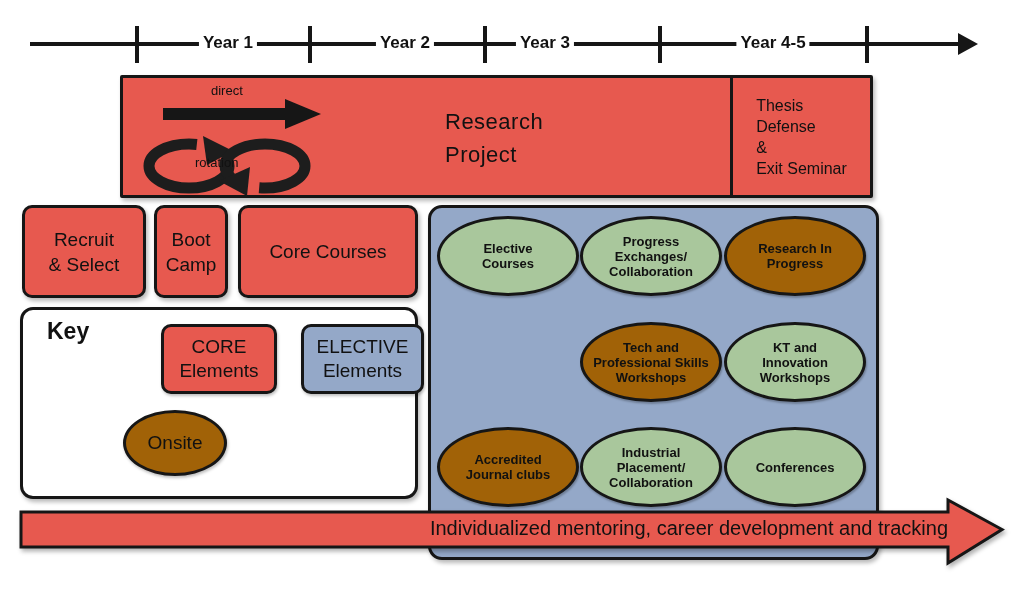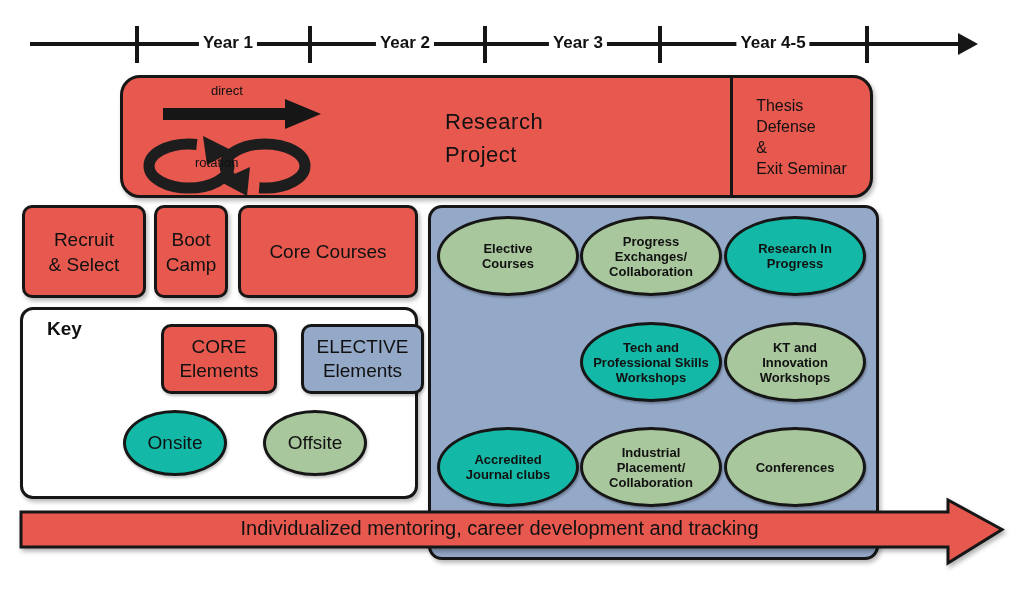--- a/index.html
+++ b/index.html
@@ -31,21 +31,21 @@
 
   .shadow { box-shadow: 2px 3px 4px rgba(0,0,0,.28); }
 
   
   .research-box {
     position: absolute;
     left: 120px; top: 75px;
     width: 753px; height: 123px;
     background: #E7594F;
     border: 3px solid #161616;
-    border-radius: 20px;
+    border-radius: 2px;
   }
   .direct-label { position: absolute; left: 88px; top: 5px; font-size: 13px; }
   .direct-arrow { position: absolute; left: 40px; top: 21px; }
   .rotation-svg { position: absolute; left: 14px; top: 56px; }
   .rotation-label { position: absolute; left: 72px; top: 77px; font-size: 13px; }
   .research-title {
     position: absolute; left: 322px; top: 27px;
     font-size: 22px; line-height: 33px; letter-spacing: .5px;
     text-align: left;
   }
@@ -70,40 +70,40 @@
 
   
   .key-panel {
     position: absolute;
     left: 20px; top: 307px;
     width: 398px; height: 192px;
     background: #ffffff;
     border: 3px solid #161616;
     border-radius: 13px;
   }
-  .key-title { position: absolute; left: 24px; top: 8px; font-size: 19px; font-weight: bold; }
+  .key-title { position: absolute; left: 24px; top: 8px; font-size: 23px; font-weight: bold; }
   .key-box {
     position: absolute;
     border: 3px solid #161616; border-radius: 10px;
     display: flex; align-items: center; justify-content: center;
     text-align: center; font-size: 19px; line-height: 24px;
     box-shadow: 1px 2px 3px rgba(0,0,0,.25);
     margin-left: 42px;
   }
   .key-ell {
     position: absolute;
     width: 104px; height: 66px;
     border: 3px solid #161616; border-radius: 50%;
     display: flex; align-items: center; justify-content: center;
     font-size: 19px;
     box-shadow: 1px 2px 3px rgba(0,0,0,.25);
   }
   .red    { background: #E7594F; }
   .blue   { background: #94A8C8; }
-  .yellow { background: #14b8a6; }
+  .yellow { background: #a16207; }
   .green  { background: #A9C79C; }
 
   
   .elective-panel {
     position: absolute;
     left: 428px; top: 205px;
     width: 451px; height: 355px;
     background: #94A8C8;
     border: 3px solid #161616;
     border-radius: 14px;
@@ -120,40 +120,40 @@
     box-shadow: 1px 2px 2px rgba(0,0,0,.25);
   }
 
   
   .banner-svg {
     position: absolute; left: 16px; top: 494px; z-index: 2;
     filter: drop-shadow(2px 3px 2px rgba(0,0,0,.3));
   }
   .banner-text {
     position: absolute; left: 21px; top: 517px; width: 927px;
-    text-align: center; font-size: 20px; z-index: 3; margin-left: 15px;
+    text-align: right; font-size: 20px; z-index: 3;
   }
 </style>
 </head>
 <body>
 
 <div class="canvas">
 
   <svg class="timeline-svg" width="1012" height="70">
     <line x1="30" y1="44" x2="962" y2="44" stroke="#161616" stroke-width="4"></line>
     <line x1="137" y1="26" x2="137" y2="63" stroke="#161616" stroke-width="4"></line>
     <line x1="310" y1="26" x2="310" y2="63" stroke="#161616" stroke-width="4"></line>
     <line x1="485" y1="26" x2="485" y2="63" stroke="#161616" stroke-width="4"></line>
     <line x1="660" y1="26" x2="660" y2="63" stroke="#161616" stroke-width="4"></line>
     <line x1="867" y1="26" x2="867" y2="63" stroke="#161616" stroke-width="4"></line>
     <polygon points="958,33 978,44 958,55" fill="#161616"></polygon>
   </svg>
   <span class="year-label" style="left:228px">Year 1</span>
   <span class="year-label" style="left:405px">Year 2</span>
-  <span class="year-label" style="left:578px">Year 3</span>
+  <span class="year-label" style="left:545px">Year 3</span>
   <span class="year-label" style="left:773px">Year 4-5</span>
 
   <div class="research-box shadow">
     <span class="direct-label">direct</span>
     <svg class="direct-arrow" width="158" height="30">
       <rect x="0" y="9" width="122" height="12" fill="#161616"></rect>
       <polygon points="122,0 158,15 122,30" fill="#161616"></polygon>
     </svg>
     <svg class="rotation-svg" width="182" height="64">
       <ellipse cx="52" cy="32" rx="40" ry="22" fill="none" stroke="#1d1d1d" stroke-width="11" pathLength="100" stroke-dasharray="85 15" stroke-dashoffset="-94"></ellipse>
@@ -176,21 +176,20 @@
 Camp</div>
   <div class="stage shadow ml" style="left:238px;top:205px;width:180px;height:93px">Core Courses</div>
 
   <div class="key-panel shadow">
     <span class="key-title">Key</span>
     <div class="key-box red ml" style="left:96px;top:14px;width:116px;height:70px">CORE
 Elements</div>
     <div class="key-box blue ml" style="left:236px;top:14px;width:123px;height:70px">ELECTIVE
 Elements</div>
     <div class="key-ell yellow" style="left:100px;top:100px">Onsite</div>
-    <div class="key-ell green" style="left:240px;top:100px">Offsite</div>
   </div>
 
   <div class="elective-panel shadow">
     <div class="ell green" style="left:6px;top:8px">Elective
 Courses</div>
     <div class="ell green" style="left:149px;top:8px">Progress
 Exchanges/
 Collaboration</div>
     <div class="ell yellow" style="left:293px;top:8px">Research In
 Progress</div>

